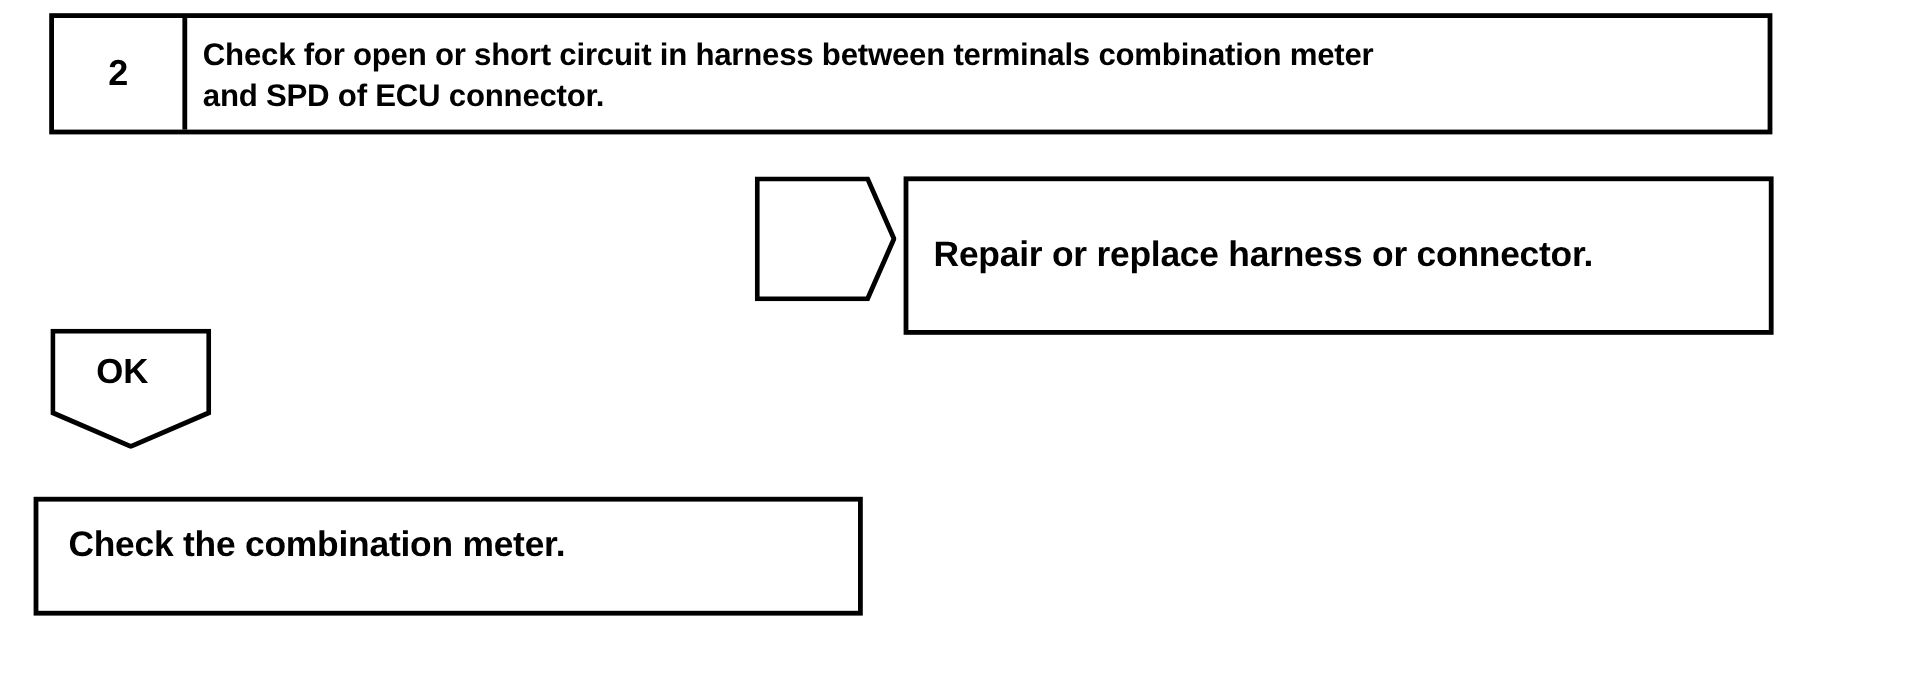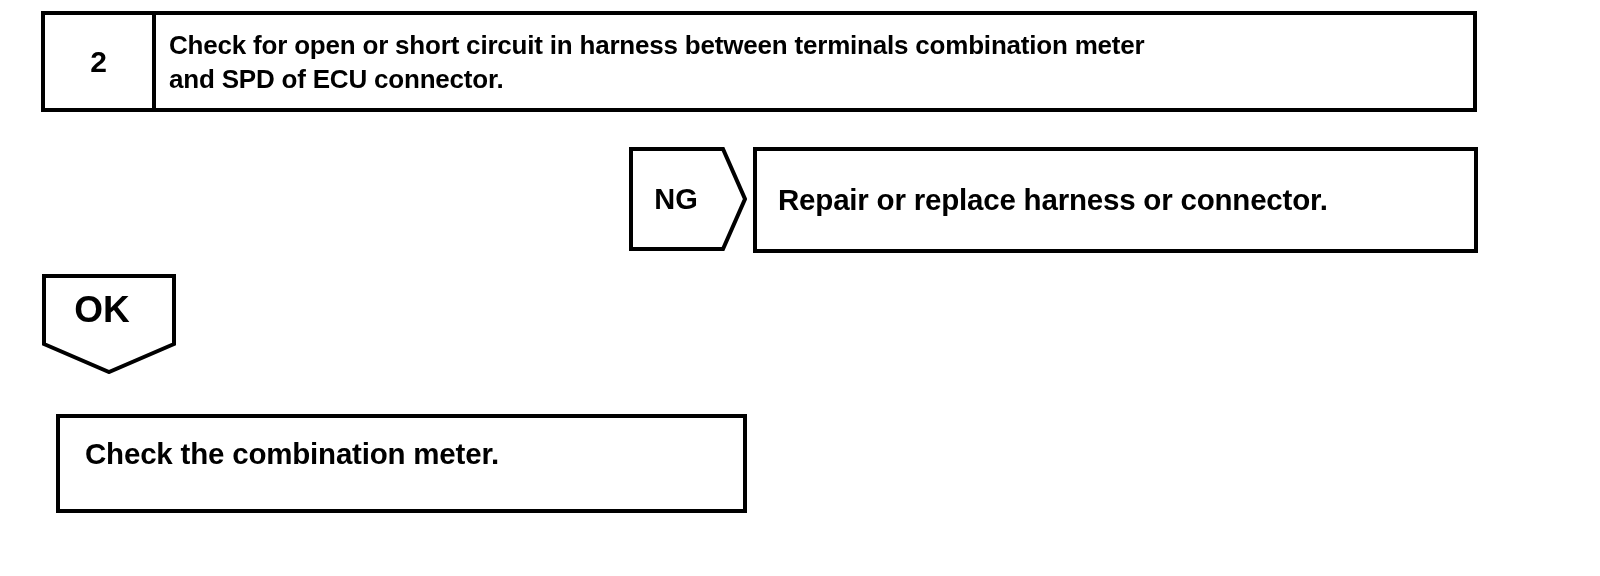--- a/index.html
+++ b/index.html
@@ -86,21 +86,21 @@
     font-size: 29px;
     font-weight: bold;
     letter-spacing: 0px;
   }
 
   .ng-box {
     position: absolute;
     left: 753px;
     top: 147px;
     width: 725px;  
-    height: 106px; 
+    height: 132px; 
     box-sizing: border-box;
     border: 4px solid #000000;
     background: #ffffff;
     display: flex;
     align-items: center;
     padding-left: 21px;
   }
   .ng-box-text {
     font-size: 29.5px;
     font-weight: bold;
@@ -119,29 +119,29 @@
   .ok-arrow svg { display: block; }
   .ok-label {
     position: absolute;
     left: 42px;
     top: 274px;
     width: 120px;
     height: 72px;
     display: flex;
     align-items: center;
     justify-content: center;
-    font-size: 37px;
+    font-size: 29px;
     font-weight: bold;
     letter-spacing: 0px;
   }
 
   
   .result-box {
     position: absolute;
-    left: 56px;
+    left: 28px;
     top: 414px;
     width: 691px;  
     height: 99px;  
     box-sizing: border-box;
     border: 4px solid #000000;
     background: #ffffff;
     display: flex;
     align-items: flex-start;
     padding-left: 25px;
     padding-top: 19px;
@@ -166,21 +166,20 @@
       <span class="step-text">Check for open or short circuit in harness between terminals combination meter
 and SPD of ECU connector.</span>
     </div>
   </div>
 
   <div class="ng-arrow">
     <svg width="118" height="104" viewBox="0 0 118 104" xmlns="http://www.w3.org/2000/svg">
       <polygon points="2,2 94,2 116,52 94,102 2,102" fill="#ffffff" stroke="#000000" stroke-width="4" stroke-linejoin="miter"></polygon>
     </svg>
   </div>
-  <div class="ng-label">NG</div>
 
   <div class="ng-box">
     <span class="ng-box-text">Repair or replace harness or connector.</span>
   </div>
 
   <div class="ok-arrow">
     <svg width="134" height="100" viewBox="0 0 134 100" xmlns="http://www.w3.org/2000/svg">
       <polygon points="2,2 132,2 132,70 67,98 2,70" fill="#ffffff" stroke="#000000" stroke-width="4" stroke-linejoin="miter"></polygon>
     </svg>
   </div>

